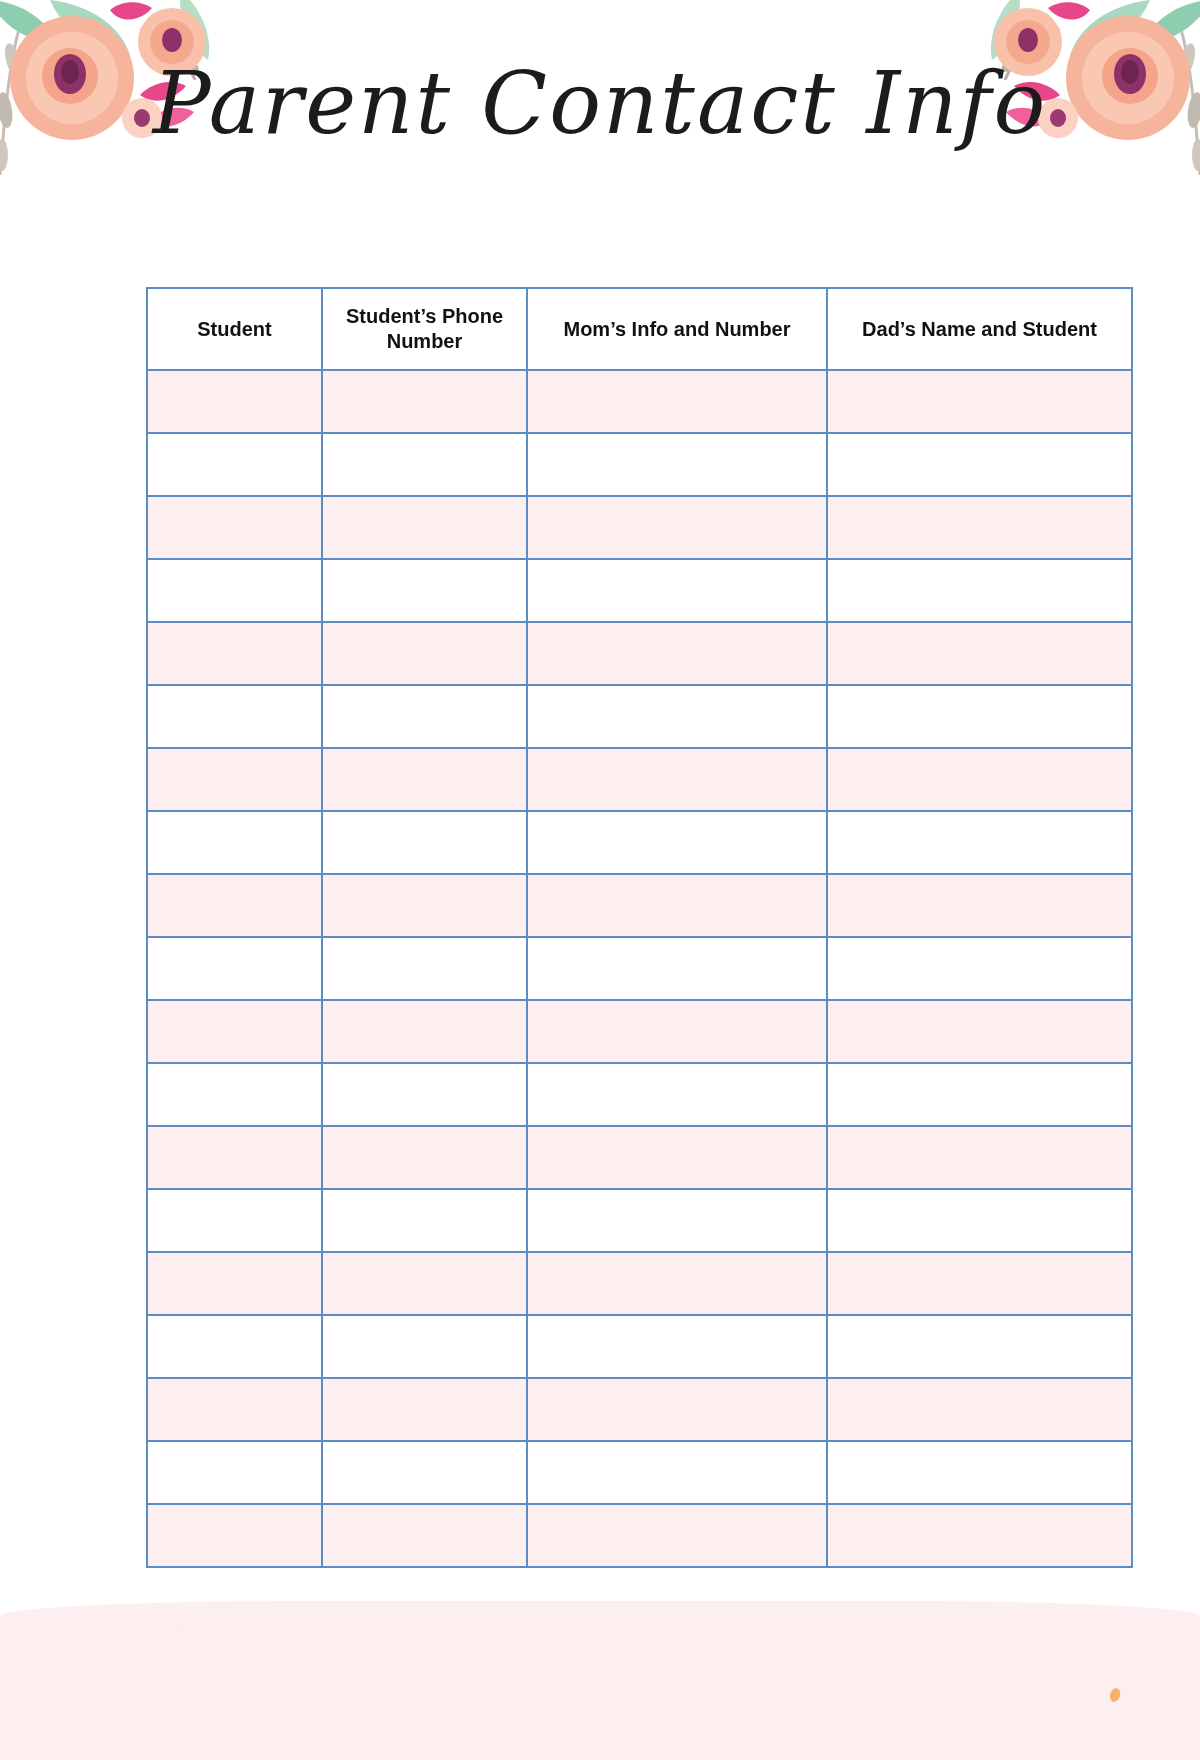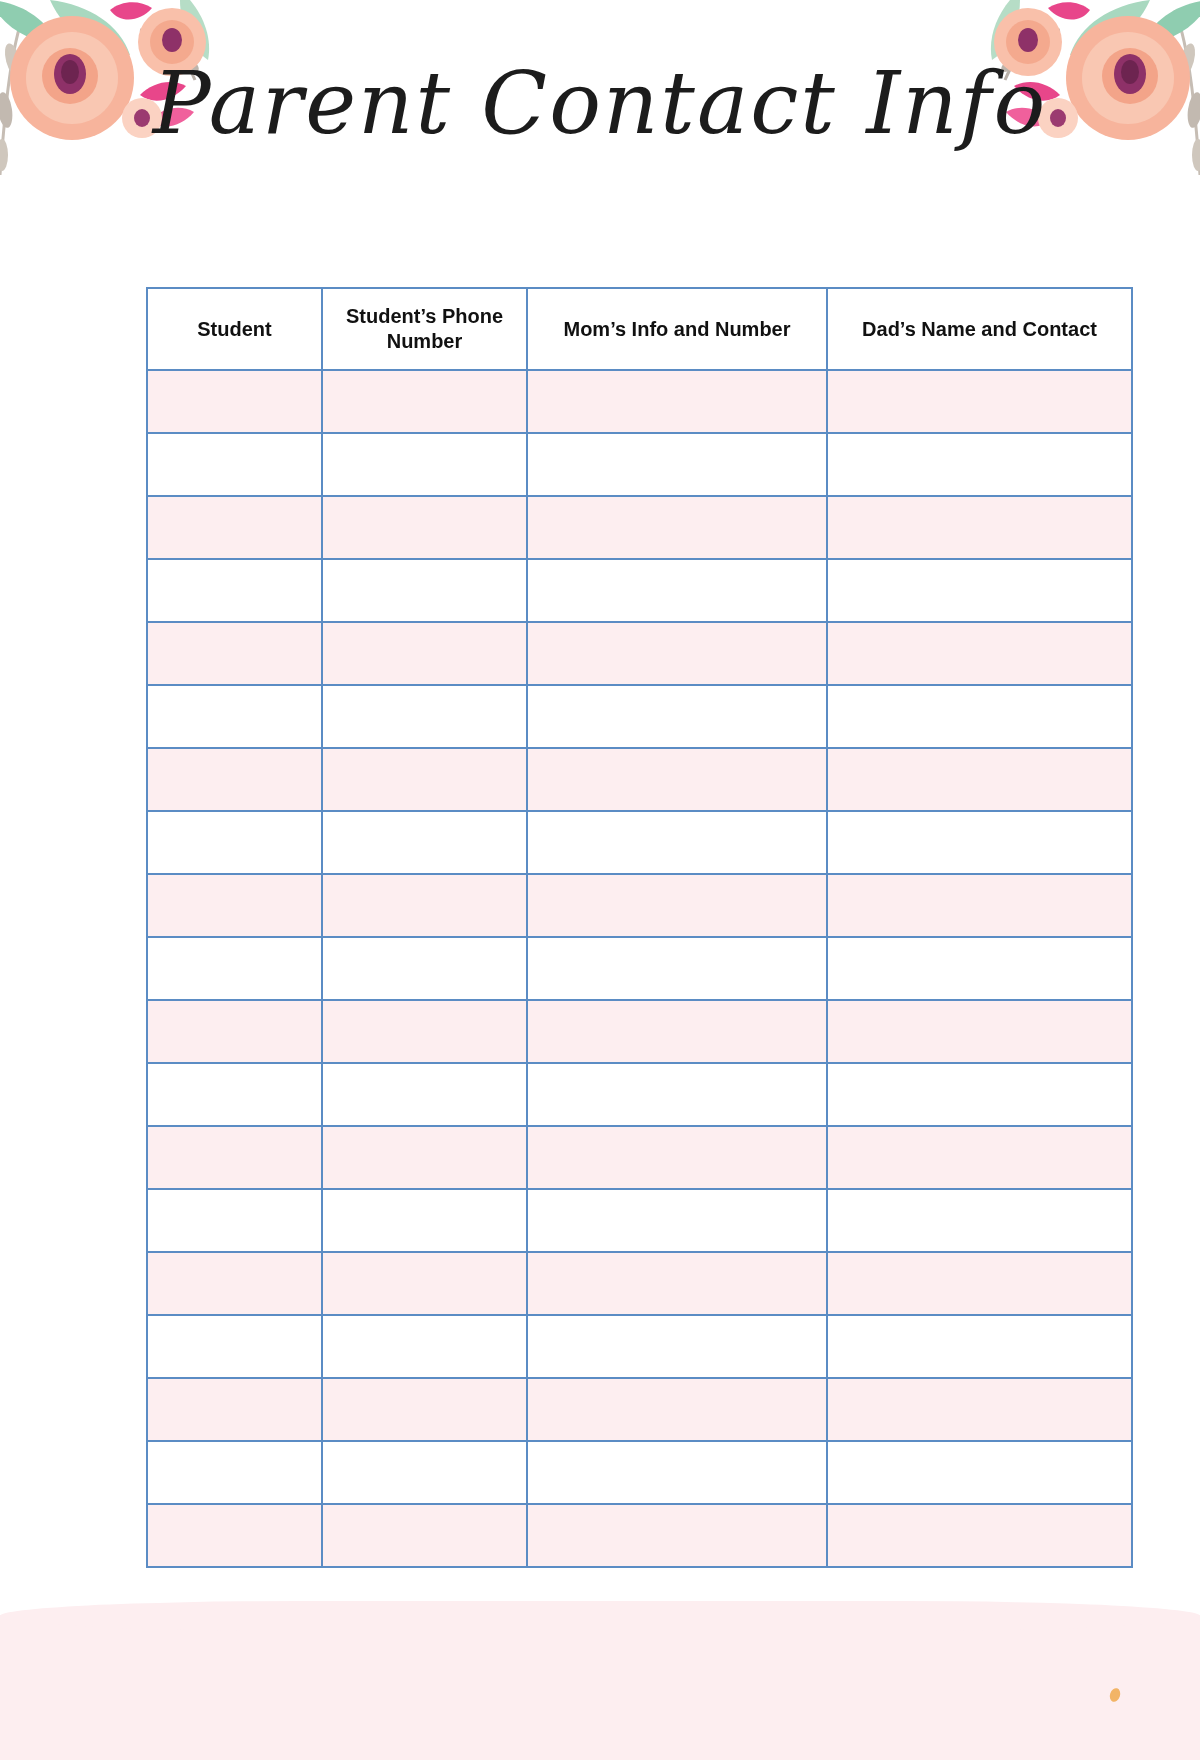--- a/index.html
+++ b/index.html
@@ -201,21 +201,21 @@
         <col class="c1">
           <col class="c2">
           <col class="c3">
           <col class="c4">
       </colgroup>
       <thead>
         <tr>
           <th>Student</th>
           <th>Student’s Phone Number</th>
           <th>Mom’s Info and Number</th>
-          <th>Dad’s Name and Contact</th>
+          <th>Dad’s Name and Student</th>
         </tr>
       </thead>
       <tbody>
           <tr class="row-shaded">
             <td></td>
             <td></td>
             <td></td>
             <td></td>
           </tr>
           <tr class="row-plain">

